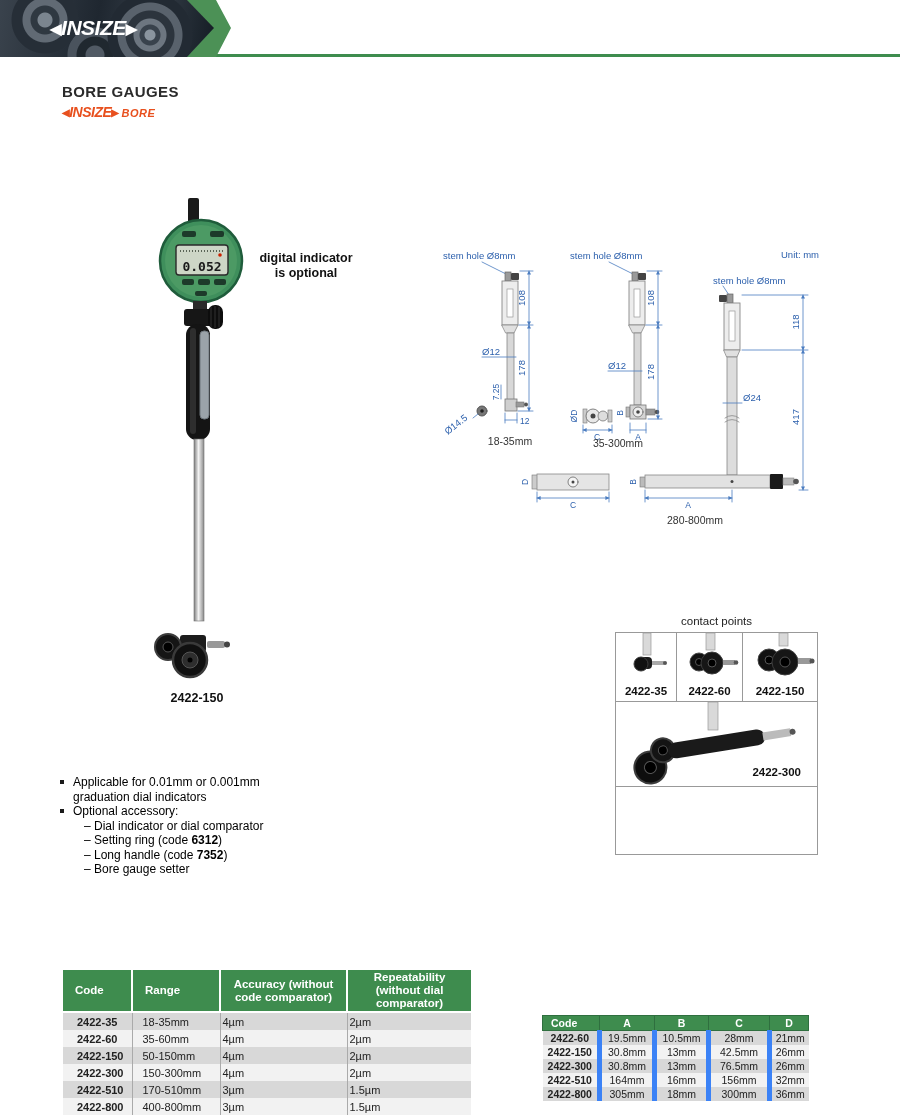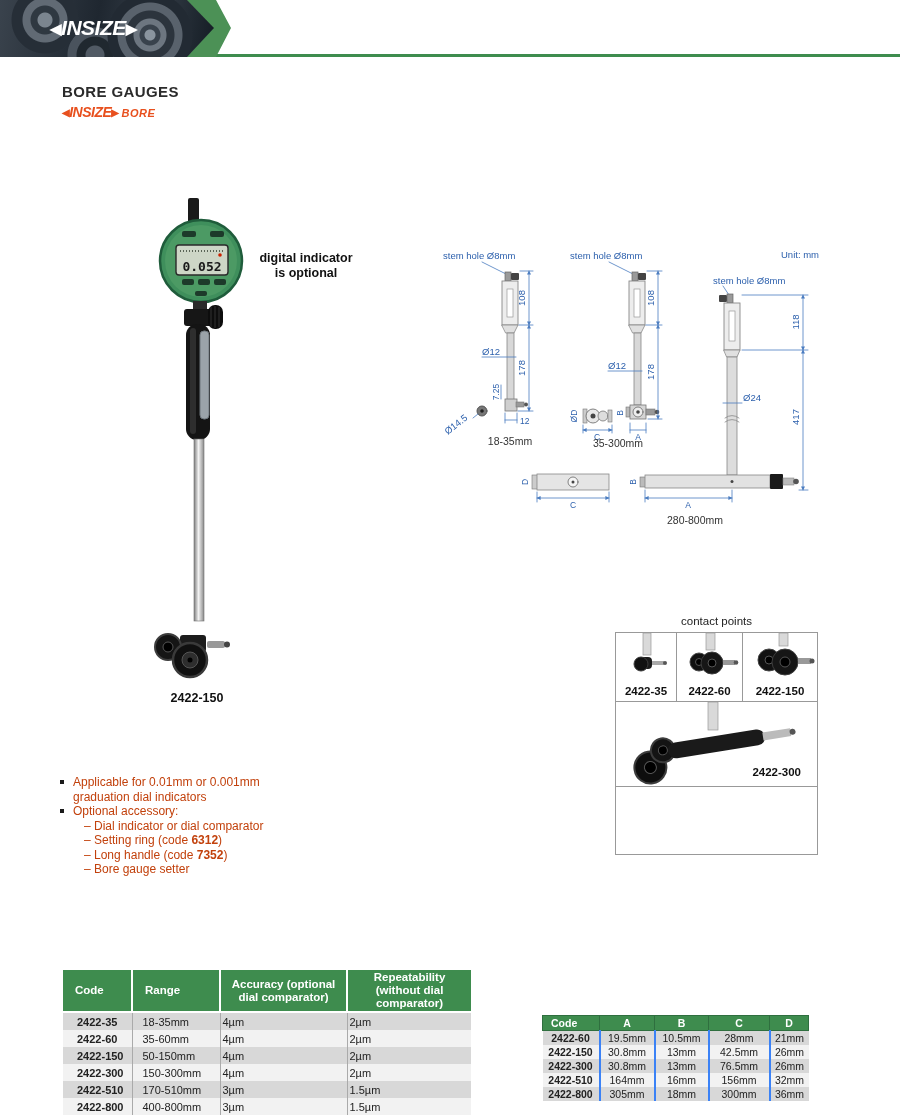--- a/index.html
+++ b/index.html
@@ -41,21 +41,21 @@
           display:grid;grid-template-columns:61px 66px 1fr;grid-template-rows:69px 85px 1fr;box-sizing:border-box;}
   .cp-cell{position:relative;border-right:1px solid #999;border-bottom:1px solid #999;overflow:hidden;}
   .cp-cell.last{border-right:none;}
   .cp-wide{position:relative;grid-column:1/-1;border-bottom:1px solid #999;overflow:hidden;}
   .cp-wide.last{border-bottom:none;}
   .cp-label{position:absolute;left:0;bottom:4px;width:100%;text-align:center;font-weight:bold;font-size:11.5px;color:#111;}
   .cp-label-r{position:absolute;right:16px;bottom:8px;font-weight:bold;font-size:11.5px;color:#111;}
   .cp-label-r .n{font-weight:normal;}
 
   
-  .features{position:absolute;left:60px;top:775px;font-size:12px;line-height:14.5px;color:#c2410c;}
+  .features{position:absolute;left:60px;top:775px;font-size:12px;line-height:14.5px;color:#000000;}
   .frow{position:relative;padding-left:13px;}
   .frow .sq{position:absolute;left:0;top:5px;width:4px;height:4px;background:#1a1a1a;}
   .frow.ind{padding-left:24px;}
   .frow b{font-weight:bold;}
 
   
   table{border-collapse:collapse;position:absolute;table-layout:fixed;}
   #spec-table{left:63px;top:970px;width:408px;font-size:11px;}
   #spec-table th{background:#3E8C4E;color:#fff;font-weight:bold;font-size:11.5px;line-height:13px;
      height:32px;text-align:center;border-right:2px solid #fff;padding:1px 2px;}
@@ -65,21 +65,21 @@
   #spec-table td:first-child{border-left:none;font-weight:bold;text-align:left;padding-left:14px;}
   #spec-table td:nth-child(2){text-align:left;padding-left:10px;}
   #spec-table tr.odd td{background:#D8D8D8;}
   #spec-table tr.even td{background:#F2F2F2;}
   #spec-table thead tr{border-bottom:2px solid #fff;}
 
   #dim-table{left:542px;top:1015px;width:266px;font-size:10.5px;}
   #dim-table th{background:#3E8C4E;color:#fff;font-weight:bold;font-size:10.5px;height:14px;
      text-align:center;border:1px solid #2F6F3F;padding:0 2px;}
   #dim-table th:first-child{text-align:left;padding-left:8px;}
-  #dim-table td{height:14px;text-align:center;border-left:2px solid #3b82f6;padding:0 1px;}
+  #dim-table td{height:14px;text-align:center;border-left:5px solid #3b82f6;padding:0 1px;}
   #dim-table td:first-child{border-left:none;font-weight:bold;}
   #dim-table tr.odd td{background:#D8D8D8;}
   #dim-table tr.even td{background:#F2F2F2;}
 
   
   .dia-blue{fill:#2B5FAC;font-size:9.5px;font-family:"Liberation Sans",sans-serif;}
   .dia-blue-s{fill:#2B5FAC;font-size:8.5px;font-family:"Liberation Sans",sans-serif;}
   .dia-cap{fill:#333;font-size:10.5px;font-family:"Liberation Sans",sans-serif;}
   .lcd-val{font-family:"DejaVu Sans Mono",monospace;font-weight:bold;font-size:13px;fill:#1a1a1a;}
 </style>
@@ -351,21 +351,21 @@
     <colgroup>
         <col style="width:69px">
         <col style="width:88px">
         <col style="width:127px">
         <col style="width:124px">
       </colgroup>
     <thead>
       <tr>
         <th>Code</th>
         <th>Range</th>
-        <th>Accuracy (optional dial comparator)</th>
+        <th>Accuracy (without code comparator)</th>
         <th>Repeatability (without dial comparator)</th>
       </tr>
     </thead>
     <tbody>
         <tr class="odd">
           <td>2422-35</td>
           <td>18-35mm</td>
           <td>4µm</td>
           <td>2µm</td>
         </tr>

